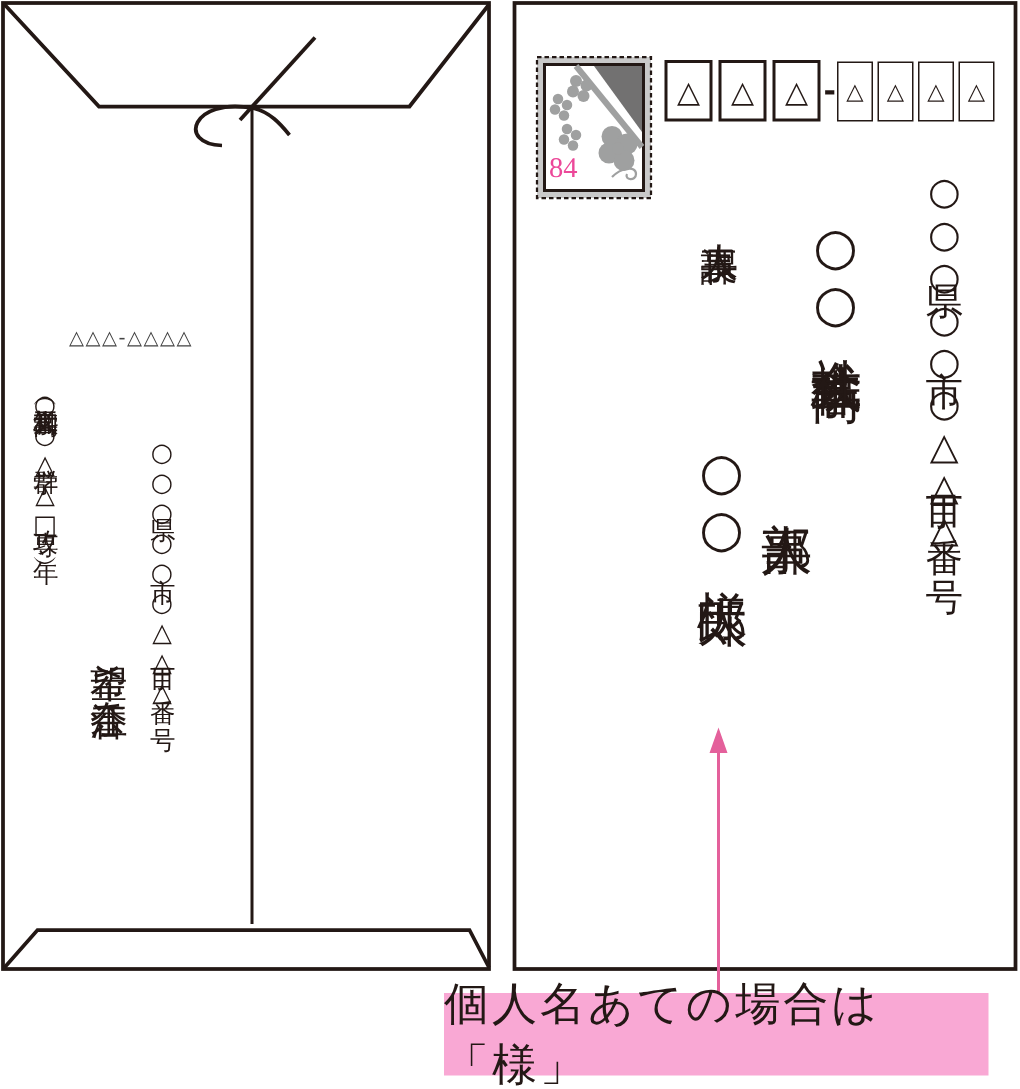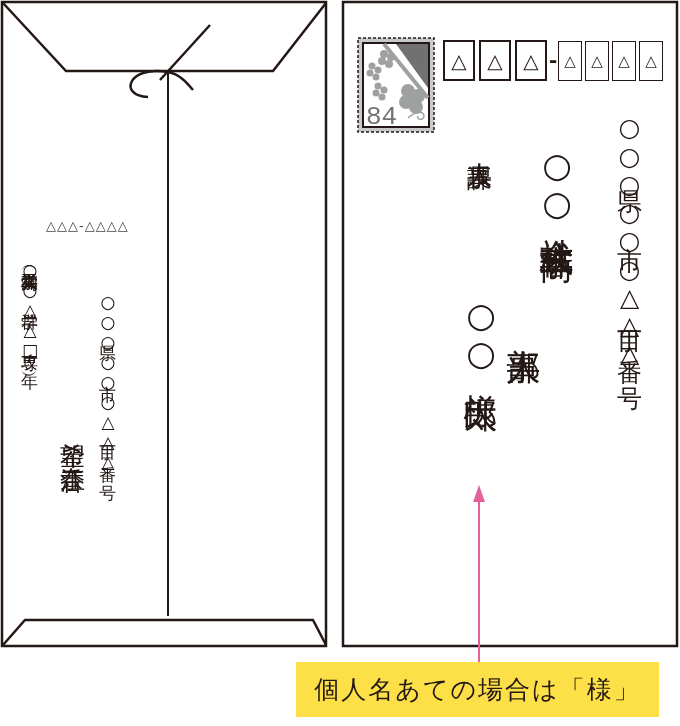--- a/index.html
+++ b/index.html
@@ -5,23 +5,23 @@
   html, body { margin:0; padding:0; background:#ffffff; }
   body { width:680px; height:726px; position:relative; overflow:hidden;
          font-family: "DejaVu Serif", "Liberation Serif", serif; color:#231815; }
   .abs { position:absolute; }
   .vtext { position:absolute; writing-mode: vertical-rl; text-orientation: upright;
            font-family: "DejaVu Serif", "Liberation Serif", serif; color:#231815; white-space:nowrap; }
   svg.frame { position:absolute; left:0; top:0; }
   .zipbox { position:absolute; border:2px solid #231815; box-sizing:border-box; background:#fff;
             display:flex; align-items:center; justify-content:center; }
   .zipbox.thin { border-width:1.5px; }
-  .callout { position:absolute; left:296px; top:662px; width:363px; height:55px; background:#fde047;
+  .callout { position:absolute; left:296px; top:662px; width:363px; height:55px; background:#f9a8d4;
              display:flex; align-items:center; justify-content:center;
-             font-family: "DejaVu Sans", "Liberation Sans", sans-serif; font-size:25px; color:#231815; letter-spacing:2px; }
+             font-family: "DejaVu Sans", "Liberation Sans", sans-serif; font-size:30px; color:#231815; letter-spacing:2px; }
 </style>
 </head>
 <body>
 
 <svg class="frame" width="680" height="726">
 
   <rect x="2" y="2" width="324" height="644" fill="none" stroke="#231815" stroke-width="2.5"></rect>
   <polyline points="3,3 66,71 273,71 326,3" fill="none" stroke="#231815" stroke-width="2.5"></polyline>
   <polyline points="3,645 25,620 313,620 326,645" fill="none" stroke="#231815" stroke-width="2.5"></polyline>
 
@@ -63,21 +63,21 @@
         <circle cx="20" cy="57" r="3.5"></circle>
         <circle cx="26" cy="61" r="3.5"></circle>
       <circle cx="52" cy="55" r="7"></circle>
         <circle cx="62" cy="60" r="7"></circle>
         <circle cx="50" cy="66" r="7"></circle>
         <circle cx="60" cy="71" r="7"></circle>
         <circle cx="56" cy="63" r="4"></circle>
     </g>
     <path d="M52,82 C58,76 68,74 68,80 C68,85 60,84 62,80" fill="none" stroke="#9fa0a0" stroke-width="1.5"></path>
   </svg>
-  <div class="abs" style="left:10px; top:66px; font-size:26px; font-family:Liberation Mono, monospace; color:#737373;">84</div>
+  <div class="abs" style="left:10px; top:66px; font-size:19px; font-family:Liberation Serif, serif; color:#ec4899;">84</div>
 </div>
 
 <div class="zipbox" style="left:443px; top:40px; width:32px; height:41px;">
   <span style="font-size:20px; font-family:'DejaVu Sans',sans-serif;">△</span>
 </div>
 <div class="zipbox" style="left:479px; top:40px; width:32px; height:41px;">
   <span style="font-size:20px; font-family:'DejaVu Sans',sans-serif;">△</span>
 </div>
 <div class="zipbox" style="left:515px; top:40px; width:32px; height:41px;">
   <span style="font-size:20px; font-family:'DejaVu Sans',sans-serif;">△</span>

